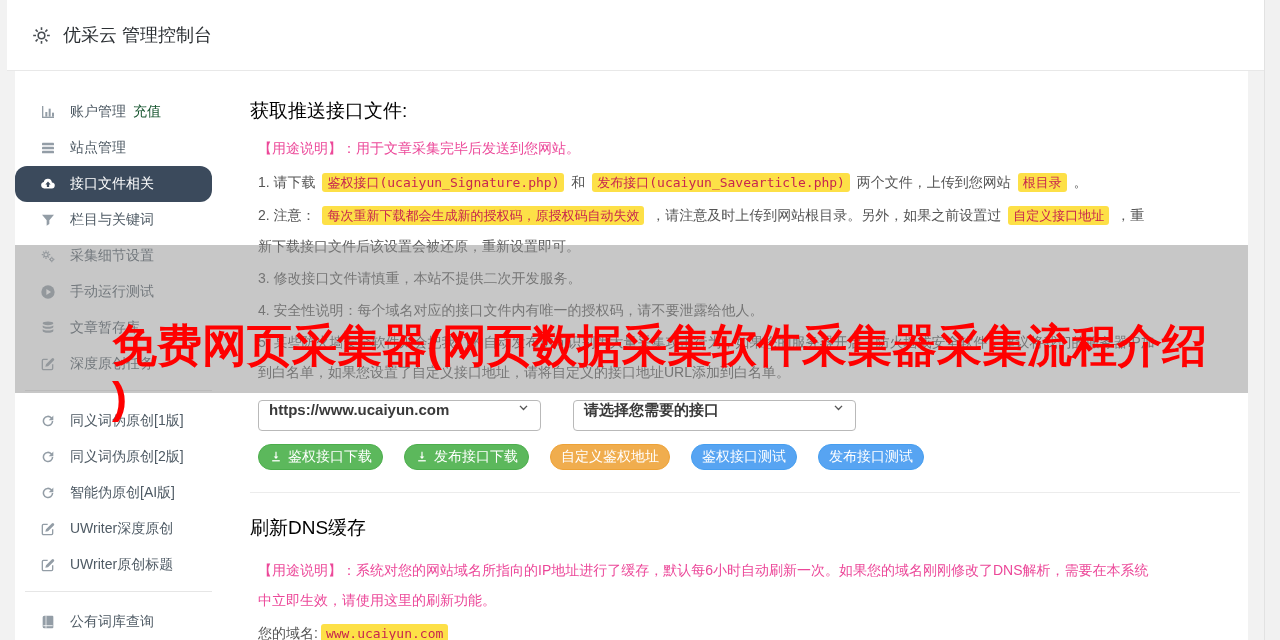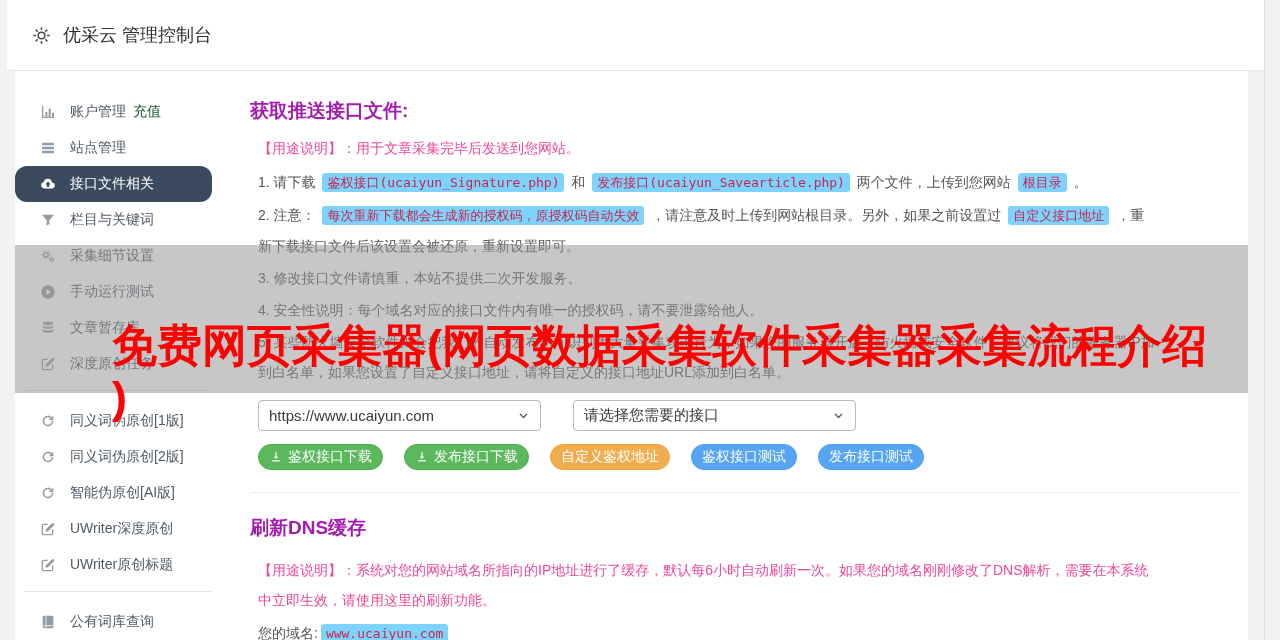--- a/index.html
+++ b/index.html
@@ -41,33 +41,33 @@
     background:#3b4a5c; color:#fff; border-radius:12px; margin-right:18px;
   }
   .side-item.active .icon { color:#fff; }
   .side-item .cut { fill:#fff; }
   .side-item.active .cut { fill:#3b4a5c; }
   .side-badge { color:#14532d; margin-left:7px; }
   .side-divider { border-top:1px solid #e6e6e6; margin:8px 18px 12px 10px; }
 
   
   .main { position:absolute; left:235px; top:27px; width:905px; }
-  .section-title { font-size:19px; font-weight:700; color:#a21caf; }
+  .section-title { font-size:19px; font-weight:400; color:#000000; }
   .usage { font-size:14px; color:#ec4899; line-height:21px; margin:14px 0 8px; padding-left:8px; }
   .line { font-size:14px; color:#555; line-height:30px; margin:0 0 2px; padding-left:8px; }
   code.hl, .hl {
     font-family:"DejaVu Sans Mono","Liberation Mono",monospace;
-    font-size:13px; background:#7dd3fc; color:#c7254e;
+    font-size:13px; background:#fde047; color:#c7254e;
     padding:2px 5px; border-radius:3px; margin:0 3px; white-space:nowrap;
   }
   .selects-row { display:flex; gap:32px; margin:13px 0 0 8px; }
   .select {
     width:283px; height:31px; background:#fff; border:1px solid #b9b9b9; border-radius:4px;
-    display:flex; align-items:center; justify-content:space-between;
-    padding:0 10px; font-size:15px; color:#3a3a3a; cursor:pointer;
+    display:flex; align-items:flex-start; justify-content:space-between;
+    padding:0 10px; font-size:15px; color:#3a3a3a; cursor:pointer;font-weight:bold;
   }
   .select .icon { color:#555; }
   .select .icon svg { width:13px; height:13px; }
   .buttons-row { display:flex; gap:21px; margin:13px 0 0 8px; align-items:center; }
   .btn {
     height:26px; display:inline-flex; align-items:center; gap:5px; padding:0 10px;
     font-size:14px; color:#fff; border-radius:13px; border:1px solid transparent; cursor:pointer;
   }
   .btn .icon svg { width:14px; height:14px; }
   .btn.green  { background:#5cb85c; border-color:#4cae4c; }

